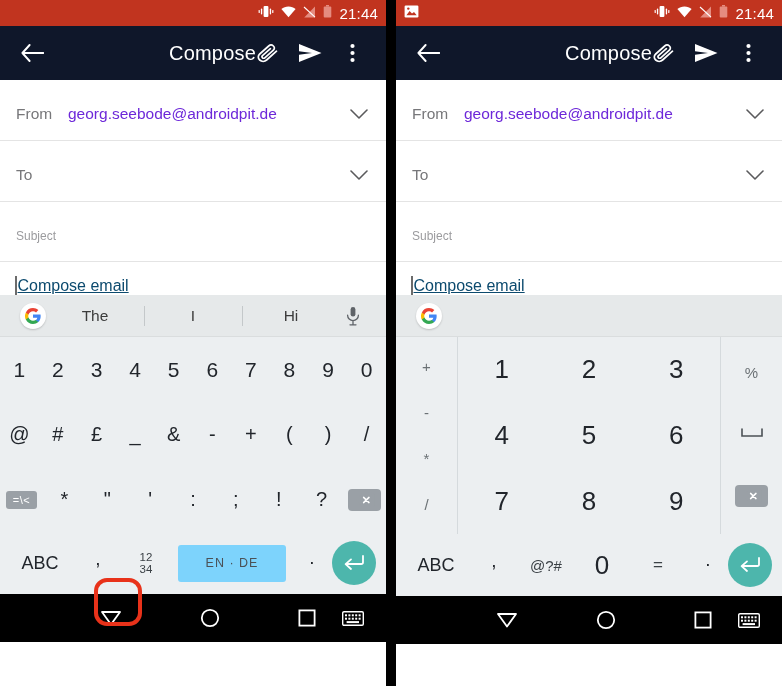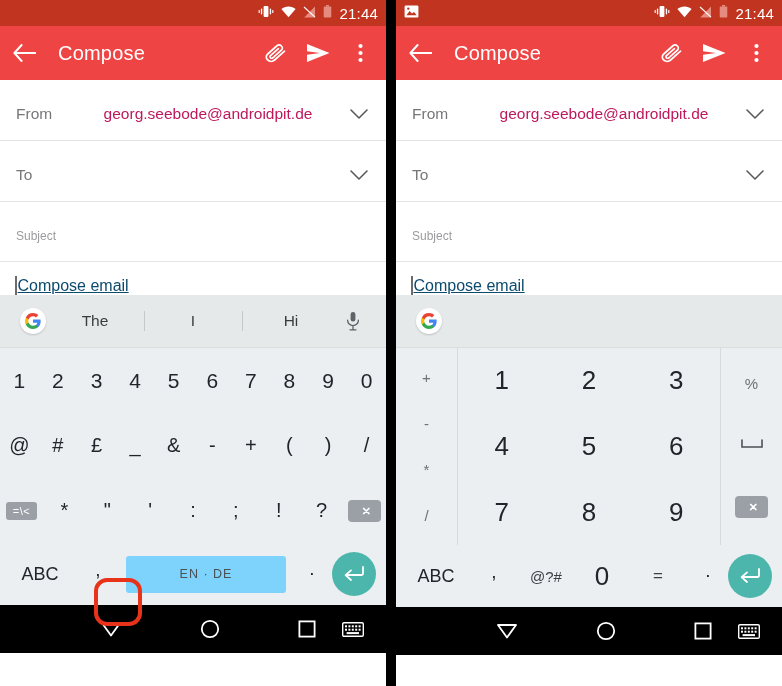--- a/index.html
+++ b/index.html
@@ -23,55 +23,56 @@
     display: flex; align-items: center; padding: 0 8px;
     font-size: 12.5px; flex: 0 0 26px;
   }
   .sb-left { display: flex; align-items: center; gap: 6px; flex: 1; }
   .sb-right { display: flex; align-items: center; gap: 7px; }
   .sb-time { font-size: 15px; letter-spacing: .2px; font-weight: 400; color:#fff; }
   .ic { display: inline-block; }
 
   
   .toolbar {
-    height: 54px; background: #ef4444; color: #fff;
-    display: flex; align-items: center; padding: 0 12px;
+    height: 54px; background: #0f172a; color: #fff;
+    display: flex; align-items: center; padding: 0 20px;
     flex: 0 0 54px;
+    text-align: right;
   }
   .tb-title {
     font-size: 20px; color: #fff; margin-left: 22px; flex: 1;
     font-weight: 400; letter-spacing: .2px;
   }
   .tb-actions { display: flex; align-items: center; gap: 18px; margin-right: 2px; }
   .tb-icon { width: 24px; height: 24px; display: flex; align-items: center; justify-content: center; cursor: pointer; }
 
   
   .form { background: #fff; flex: 0 0 auto; }
   .row {
     height: 53px; display: flex; align-items: center;
     border-bottom: 1px solid #E4E4E4; padding: 0 16px; margin-top: 8px;
   }
   .row-label { color: #77777A; font-size: 15.5px; width: 52px; flex: 0 0 52px; }
-  .row-value { color: #be185d; font-size: 15.5px; flex: 1; text-align: center; }
+  .row-value { color: #6d28d9; font-size: 15.5px; flex: 1; }
   .row-placeholder { color: #9b9b9e; font-size: 12px; flex: 1; }
   .chev { width: 22px; height: 22px; color: #5a5a5c; display: flex; align-items: center; justify-content: center; }
   .subject-row { height: 52px; }
   .body-area {
     padding: 14px 16px 0 15px; font-size: 16px; color: #0c4a6e;
     flex: 1 1 auto; background: #fff; position: relative; text-decoration: underline;
   }
   .caret {
     display: inline-block; width: 1.5px; height: 19px; background: #6b6b6b;
     vertical-align: -4px; margin-right: 1px;
   }
 
   
   .kb { background: #ECEFF1; flex: 0 0 auto; position: relative; }
   .suggest {
-    height: 53px; background: #E6E9EA; display: flex; align-items: center;
+    height: 42px; background: #E6E9EA; display: flex; align-items: center;
     padding: 0 20px; border-bottom: 1px solid #DADDDE;
   }
   .glogo {
     width: 26px; height: 26px; border-radius: 50%; background: #fff;
     display: flex; align-items: center; justify-content: center;
     box-shadow: 0 1px 2px rgba(0,0,0,.18); flex: 0 0 26px;
   }
   .sugg-items { flex: 1; display: flex; align-items: center; height: 100%; }
   .sugg {
     flex: 1; text-align: center; font-size: 15.5px; color: #3c3c3c;
@@ -313,20 +314,24 @@
                 <path d="M6.2 0.8h12.2c.6 0 1 .45 1 1v10.4c0 .55-.4 1-1 1H6.2L.9 7l5.3-6.2z" fill="#9AA0A6"></path>
                 <path d="M8.6 4.4l5.4 5.2M14 4.4l-5.4 5.2" stroke="#fff" stroke-width="1.5" stroke-linecap="round"></path>
               </svg>
           </span>
         </div>
       </div>
 
       <div class="bottomrow">
         <div class="b-abc">ABC</div>
         <div class="b-comma">,</div>
+        <div class="b-num">
+          <span>12</span>
+          <span>34</span>
+        </div>
         <div class="b-space">EN · DE</div>
         <div class="b-dot">.</div>
         <div class="b-enter">
           <svg width="22" height="18" viewBox="0 0 22 18">
               <path d="M20 2v6.2c0 1-.8 1.8-1.8 1.8H3.2M8 5.4 2.6 10.2 8 15" stroke="#fff" stroke-width="1.8" fill="none" stroke-linecap="round" stroke-linejoin="round"></path>
             </svg>
         </div>
       </div>
 
     </div>

